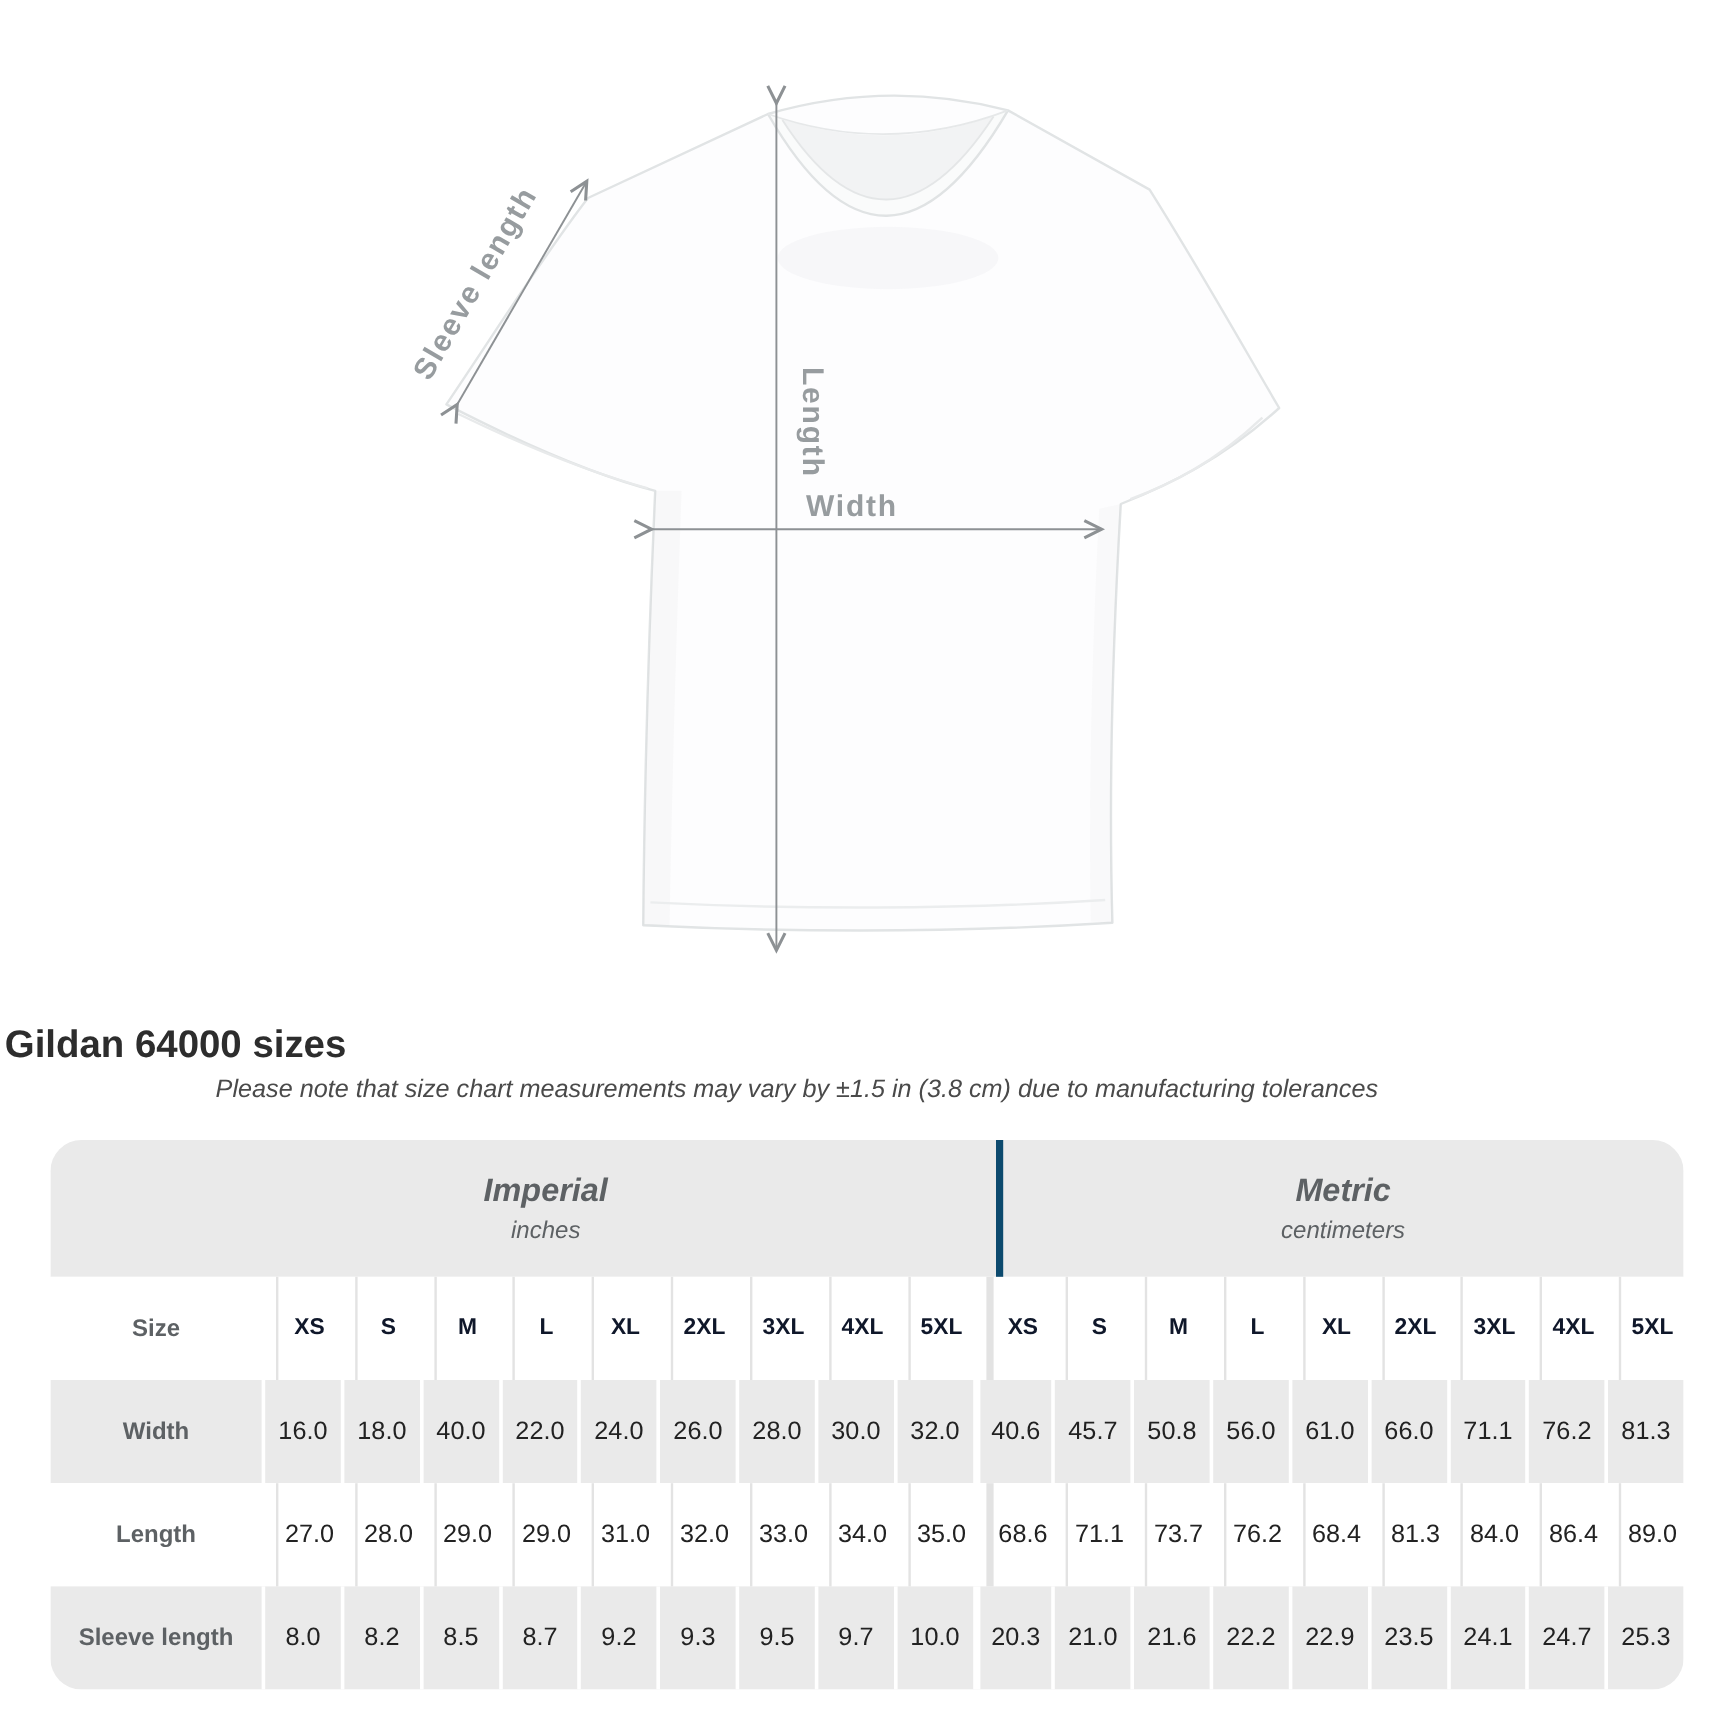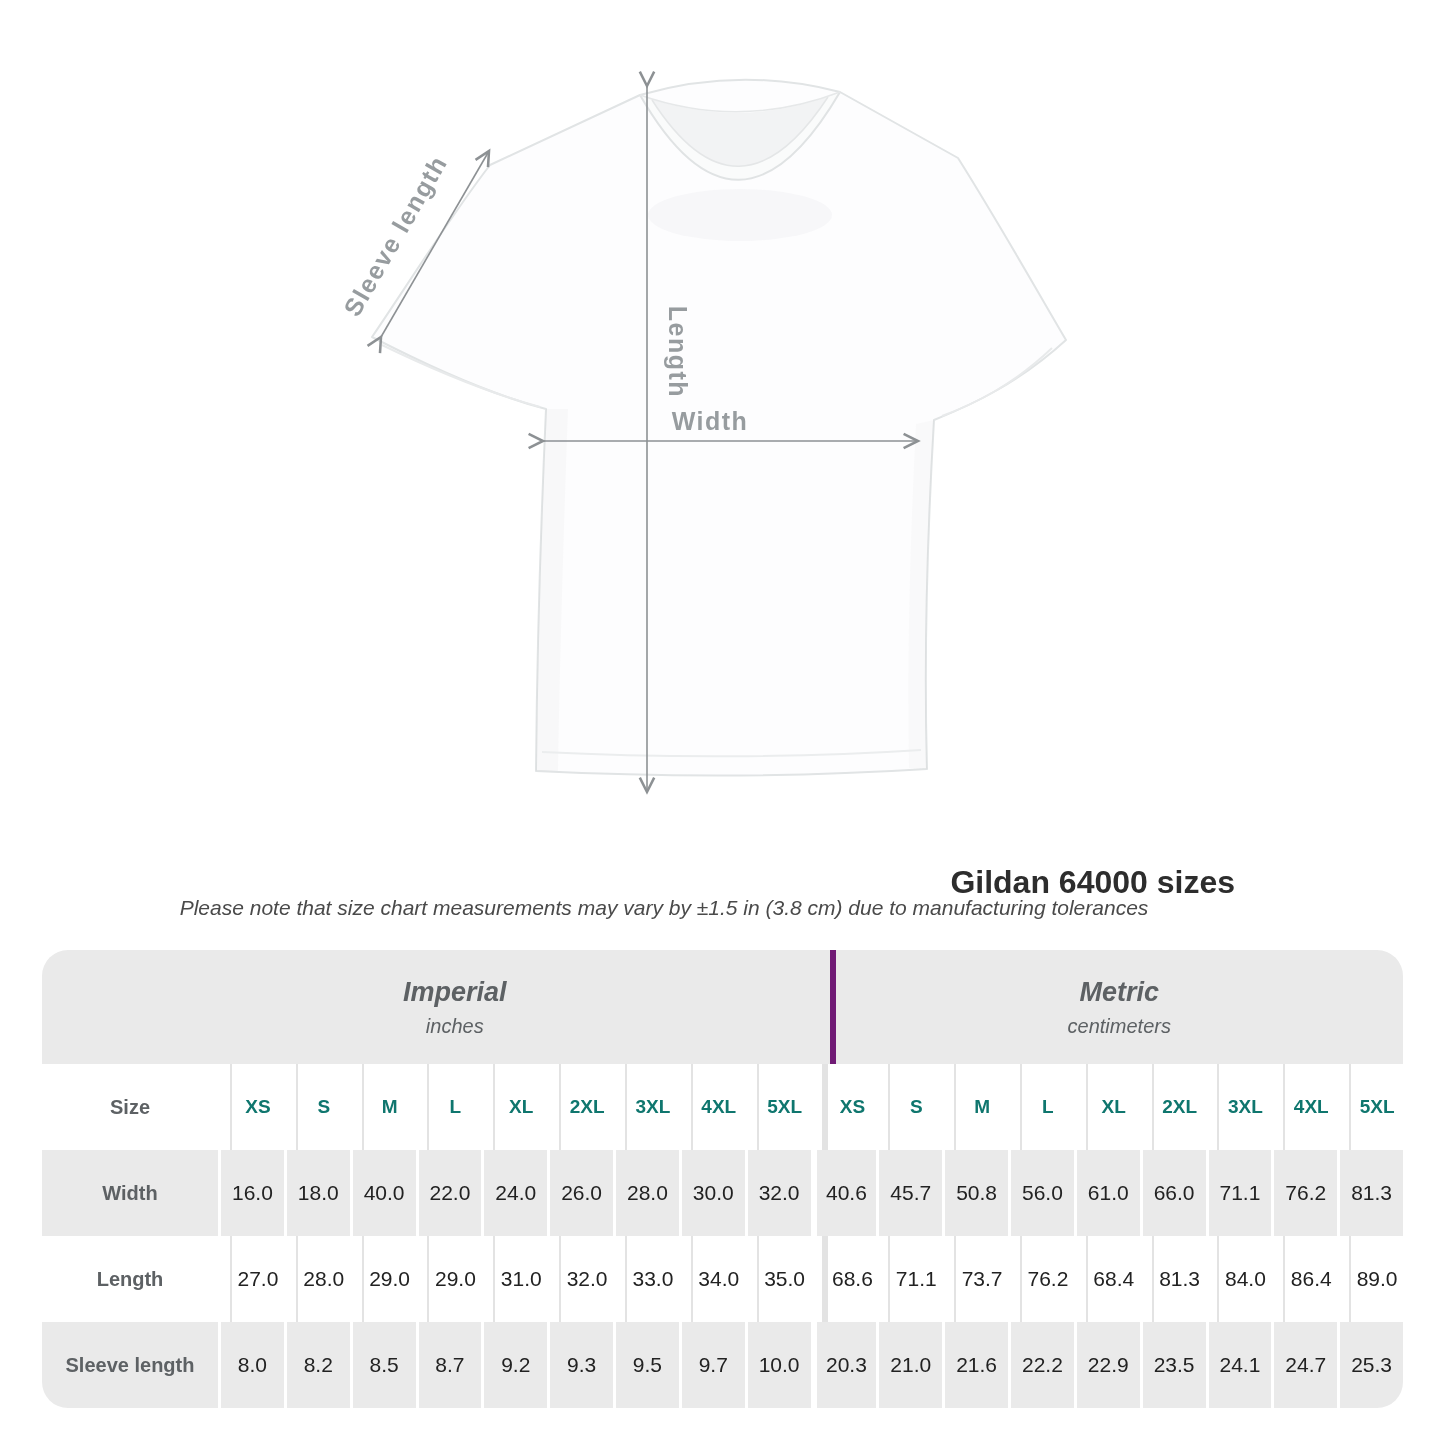--- a/index.html
+++ b/index.html
@@ -5,46 +5,46 @@
   html,body { margin:0; padding:0; background:#ffffff; }
   .page {
     position:relative; width:1445px; height:1445px; background:#ffffff;
     font-family:"Liberation Sans", sans-serif; overflow:hidden;
   }
   
   .diagram { position:absolute; top:0; left:0; width:1445px; height:845px; }
   .mlabel { font-family:"Liberation Sans", sans-serif; font-weight:bold; font-size:25px; fill:#979c9f; letter-spacing:1.5px; }
   
   .title {
-    position:absolute; top:848px; left:0; width:1219px; margin:16px;
-    text-align:right; font-size:32px; font-weight:bold; color:#2d2d2d;
+    position:absolute; top:848px; left:0; width:1219px; margin:4px;
+    text-align:left; font-size:32px; font-weight:bold; color:#2d2d2d;
   }
   .subtitle {
     position:absolute; top:896px; left:0; width:1328px; margin:0;
     text-align:center; font-size:21px; font-style:italic; color:#4a4a4a;
   }
   
   .size-table {
     position:absolute; top:950px; left:42px; width:1361px; height:458px;
     border-radius:26px; overflow:hidden;
   }
   .row { display:grid; grid-template-columns:176px repeat(18, 1fr); }
   .row.shade { background:#eaeaea; --sep:#ffffff; --sepw:3px; }
   .row.plain { background:#ffffff;gap:12px; --sep:#e3e3e3; --sepw:2px; }
   .row.group-row { height:114px;padding-left:38px; }
   .row.body-row { height:86px; }
   .cell { display:flex; align-items:center; justify-content:center; min-width:0; }
   .cell.v  { border-left:var(--sepw) solid var(--sep); }
   .cell.vb { border-left-width:6px; }
   .lab { font-weight:bold; font-size:20px; color:#5d6164; }
-  .sz  { font-weight:bold; font-size:19px; color:#0f766e; }
+  .sz  { font-weight:bold; font-size:19px; color:#0f172a; }
   .val { font-size:21px; color:#222222; }
   .gcell { display:flex; flex-direction:column; align-items:center; justify-content:center; gap:7px; }
   .g-imp { grid-column:1 / 11; }
-  .g-met { grid-column:11 / 20; border-left:6px solid #701a75; }
+  .g-met { grid-column:11 / 20; border-left:6px solid #0c4a6e; }
   .g-label { font-weight:bold; font-style:italic; font-size:27px; color:#5d6164; }
   .g-unit  { font-style:italic; font-size:20px; color:#5d6164; }
 </style>
 </head>
 <body>
 
 <div class="page">
 
   <div class="diagram">
     <svg width="1445" height="845" viewBox="0 0 1445 845">

